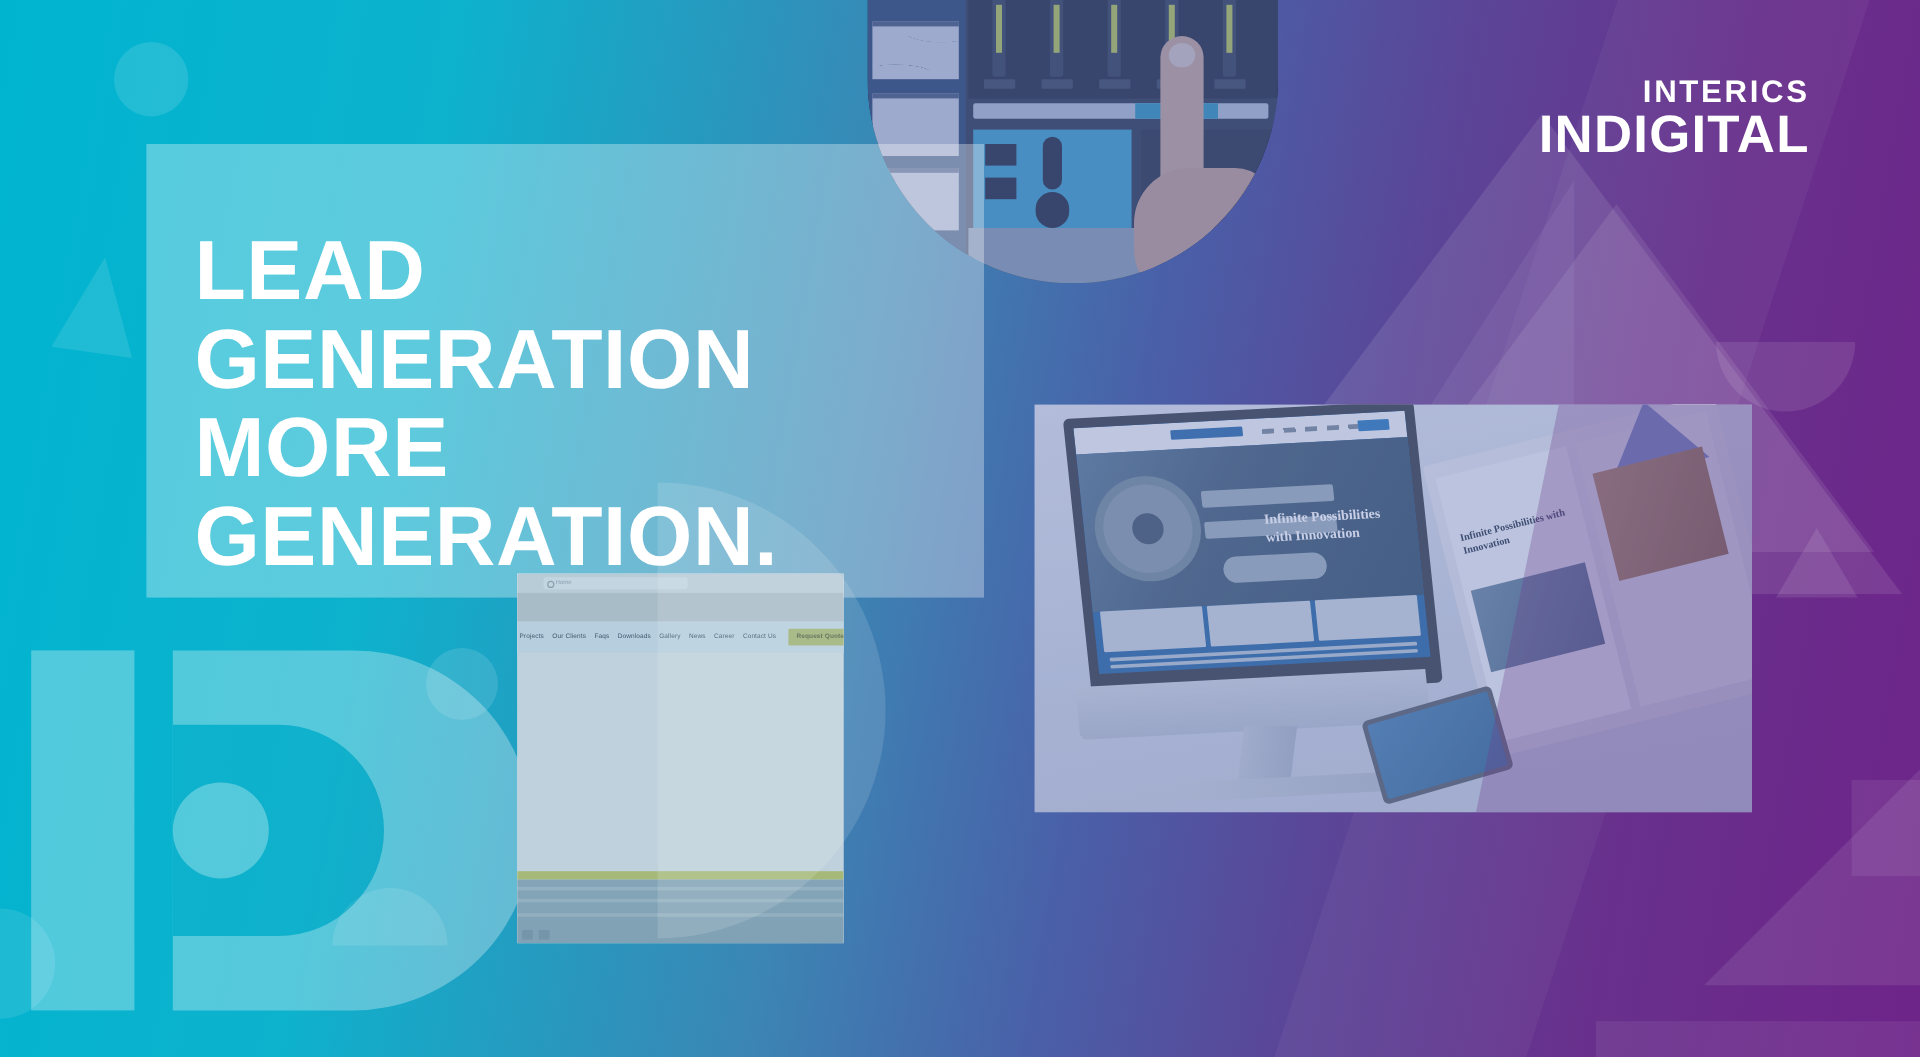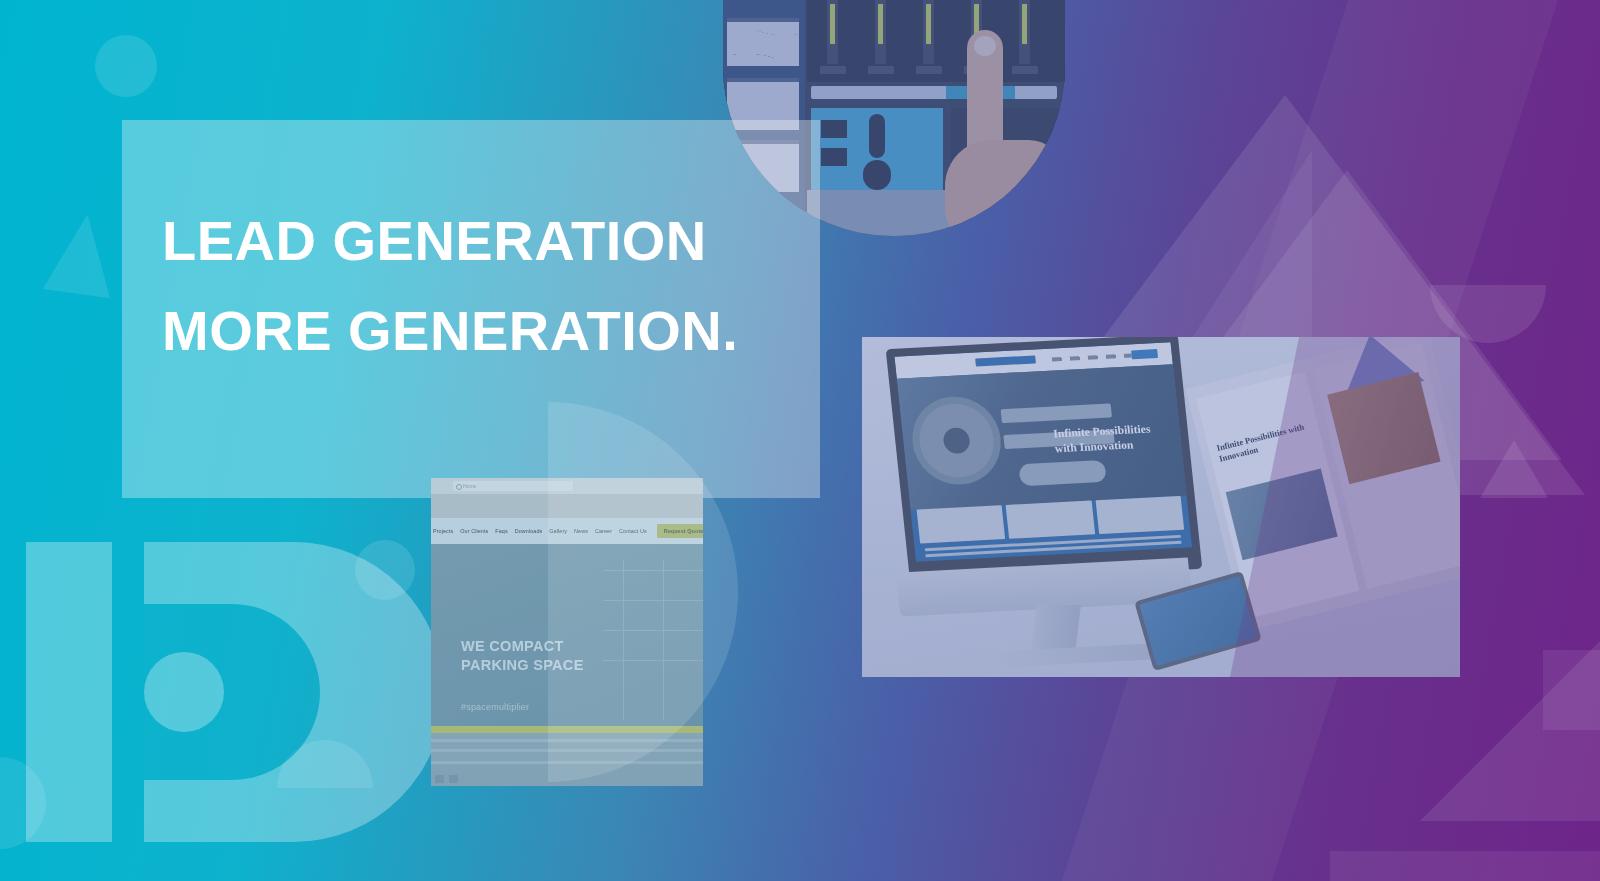--- a/index.html
+++ b/index.html
@@ -59,21 +59,21 @@
       background:rgba(255,255,255,.06);
       clip-path:polygon(0 100%, 100% 0, 100% 100%);}
 
   
   .panel{
     position:absolute;left:122px;top:120px;width:698px;height:378px;
     background:rgba(255,255,255,.33);
   }
   .headline{position:absolute;left:162px;top:188px;width:640px;color:#fff;}
   .hl-1{font-size:56px;line-height:74px;letter-spacing:1.5px;font-weight:400;}
-  .hl-2,.hl-3{font-size:56px;line-height:74px;letter-spacing:.5px;font-weight:800;margin-top:16px;}
+  .hl-2,.hl-3{font-size:70px;line-height:74px;letter-spacing:.5px;font-weight:800;}
 
   
   .photo-dash{
     position:absolute;left:723px;top:-6px;width:342px;height:242px;overflow:hidden;
     border-radius:0 0 170px 170px;
   }
   .photo-dash .inner{position:absolute;inset:0;background:#2b3444;}
   .pd-left{position:absolute;left:0;top:0;width:82px;height:100%;background:#27466b;}
   .pd-card{position:absolute;background:#e7ecf1;border-top:4px solid #4a5f7a;}
   .pd-c1{left:4px;top:24px;width:72px;height:48px;}
@@ -303,36 +303,20 @@
       <a>Projects</a>
       <a>Our Clients</a>
       <a>Faqs</a>
       <a>Downloads</a>
       <a>Gallery</a>
       <a>News</a>
       <a>Career</a>
       <a>Contact Us</a>
       <a class="site-cta">Request Quote</a>
     </div>
-    <div class="site-hero">
-      <div class="site-bp">
-        <i style="left:10px;top:20px;width:110px;height:1px;"></i>
-        <i style="left:10px;top:50px;width:110px;height:1px;"></i>
-        <i style="left:10px;top:80px;width:110px;height:1px;"></i>
-        <i style="left:10px;top:110px;width:110px;height:1px;"></i>
-        <i style="left:30px;top:10px;width:1px;height:160px;"></i>
-        <i style="left:70px;top:10px;width:1px;height:160px;"></i>
-
-      </div>
-      <div class="site-h1">
-        <div>WE COMPACT</div>
-        <div>PARKING SPACE</div>
-      </div>
-      <div class="site-tag">#spacemultiplier</div>
-    </div>
     <div class="site-yellow"></div>
     <div class="site-foot">
       <i style="top:6px"></i>
         <i style="top:16px"></i>
         <i style="top:28px"></i>
       <div class="site-icons">
         <span></span>
         <span></span>
       </div>
     </div>
@@ -383,14 +367,18 @@
     <div class="mon-base"></div>
 
     <div class="tablet">
         <i></i>
       </div>
 
     <div class="tint"></div>
     <div class="mask-r"></div>
   </div>
 
+  <div class="logo">
+    <div class="logo-1">INTERICS</div>
+    <div class="logo-2">INDIGITAL</div>
+  </div>
 
 </div>
 
 </body></html>

